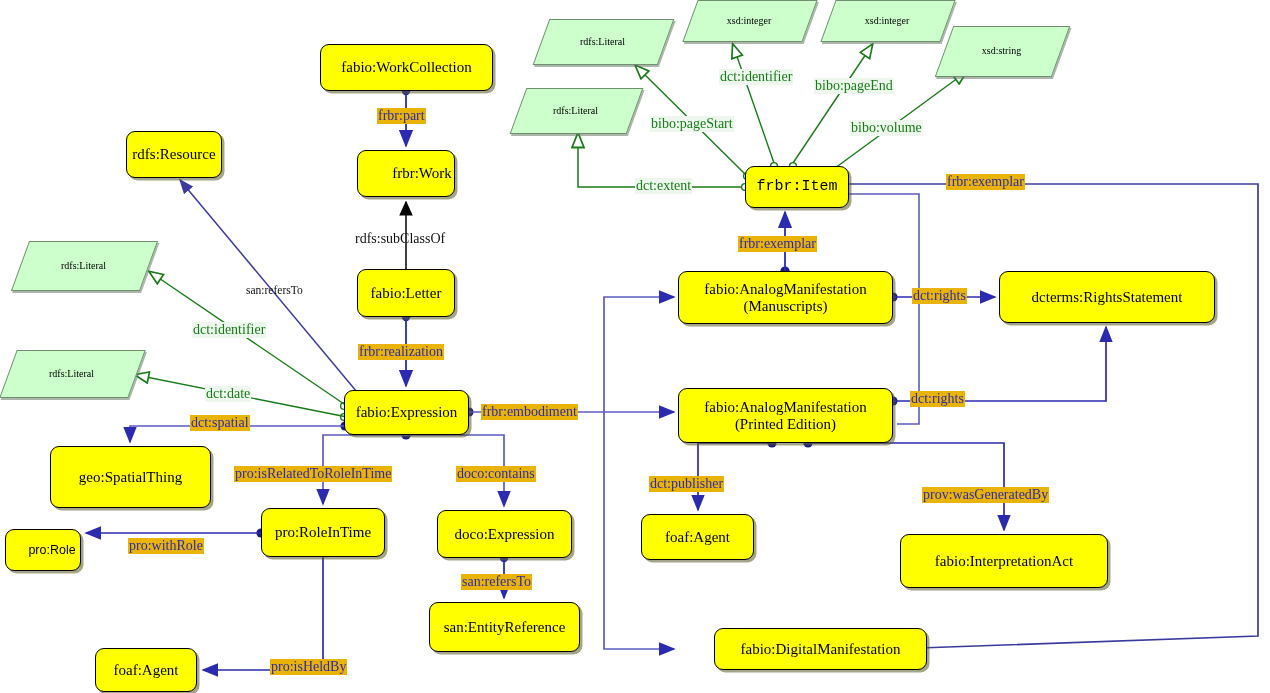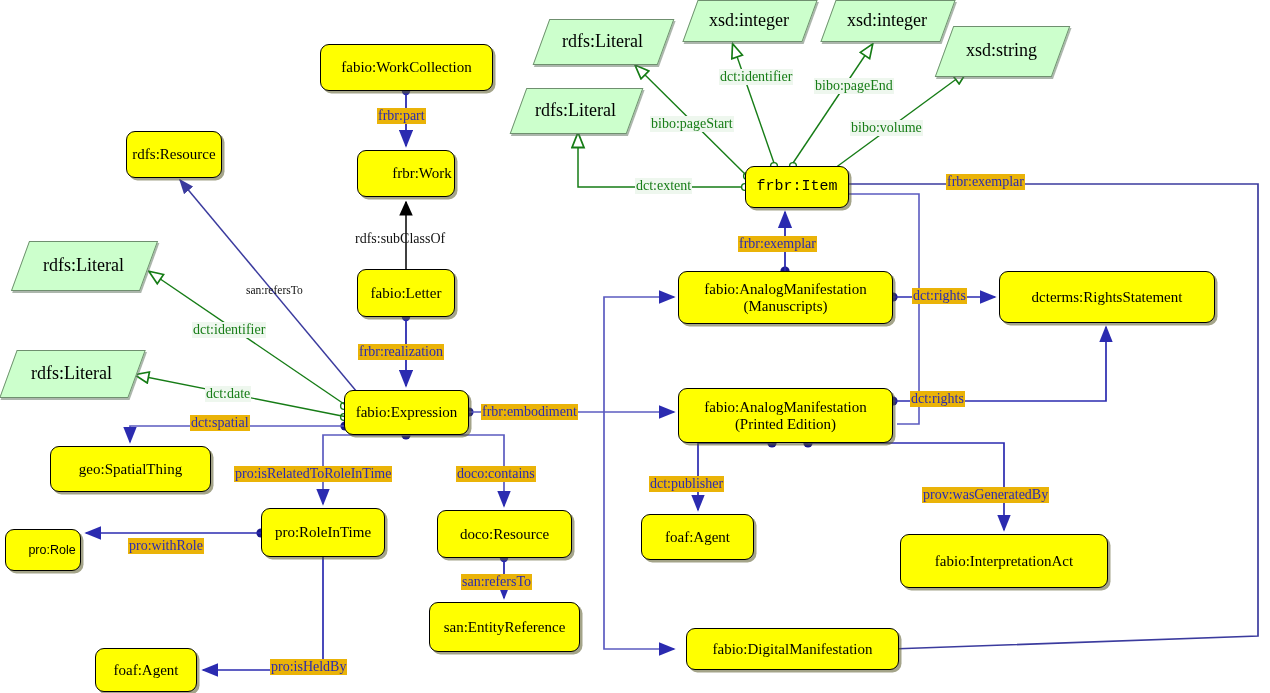--- a/index.html
+++ b/index.html
@@ -23,21 +23,21 @@
     z-index:4;
   }
   .node.small{font-family:"Liberation Sans",sans-serif;font-size:12.5px;}
   .node .l2{display:block;}
 
   
   .lit{
     position:absolute;
     z-index:4;
     font-family:"Liberation Serif",serif;
-    font-size:18px;color:#000000;
+    font-size:10px;color:#000000;
   }
   .lit .skew{
     position:absolute;left:0;top:0;width:100%;height:100%;
     background:#ccffcc;
     border:1.5px solid #6f8f6f;
     transform:skewX(-20deg);
     box-shadow:2px 2px 0 rgba(90,110,90,.5);
   }
   .lit .txt{
     position:relative;width:100%;height:100%;
@@ -168,34 +168,34 @@
     </div>
   <div class="node" style="left:357px;top:269px;width:98px;height:48px;">
       <span>fabio:Letter</span>
     </div>
   <div class="node" style="left:126px;top:131px;width:96px;height:47px;">
       <span>rdfs:Resource</span>
     </div>
   <div class="node" style="left:344px;top:390px;width:125px;height:45px;">
       <span>fabio:Expression</span>
     </div>
-  <div class="node" style="left:50px;top:446px;width:161px;height:46px;font-family:Liberation Serif, serif;">
+  <div class="node" style="left:50px;top:446px;width:161px;height:62px;font-family:Liberation Serif, serif;">
       <span>geo:SpatialThing</span>
     </div>
   <div class="node" style="left:261px;top:508px;width:124px;height:49px;">
       <span>pro:RoleInTime</span>
     </div>
   <div class="node small" style="left:5px;top:529px;width:76px;height:42px;padding-left:18px;">
       <span>pro:Role</span>
     </div>
   <div class="node" style="left:95px;top:648px;width:102px;height:44px;">
       <span>foaf:Agent</span>
     </div>
   <div class="node" style="left:437px;top:510px;width:135px;height:48px;">
-      <span>doco:Resource</span>
+      <span>doco:Expression</span>
     </div>
   <div class="node" style="left:429px;top:602px;width:151px;height:50px;">
       <span>san:EntityReference</span>
     </div>
   <div class="node" style="left:745px;top:166px;width:104px;height:42px;font-family:Liberation Mono, monospace;">
       <span>frbr:Item</span>
     </div>
   <div class="node" style="left:678px;top:271px;width:215px;height:53px;flex-direction:column;">
     <span>fabio:AnalogManifestation</span>
     <span class="l2">(Manuscripts)</span>
@@ -206,21 +206,21 @@
   </div>
   <div class="node" style="left:999px;top:271px;width:216px;height:52px;">
       <span>dcterms:RightsStatement</span>
     </div>
   <div class="node" style="left:641px;top:514px;width:113px;height:46px;">
       <span>foaf:Agent</span>
     </div>
   <div class="node" style="left:900px;top:534px;width:208px;height:54px;">
       <span>fabio:InterpretationAct</span>
     </div>
-  <div class="node" style="left:686px;top:628px;width:213px;height:42px;">
+  <div class="node" style="left:714px;top:628px;width:213px;height:42px;">
       <span>fabio:DigitalManifestation</span>
     </div>
 
   <div class="lit" style="left:20px;top:241px;width:127px;height:48px;">
     <div class="skew"></div>
     <div class="txt">
         <span>rdfs:Literal</span>
       </div>
   </div>
   <div class="lit" style="left:8px;top:350px;width:127px;height:46px;">

